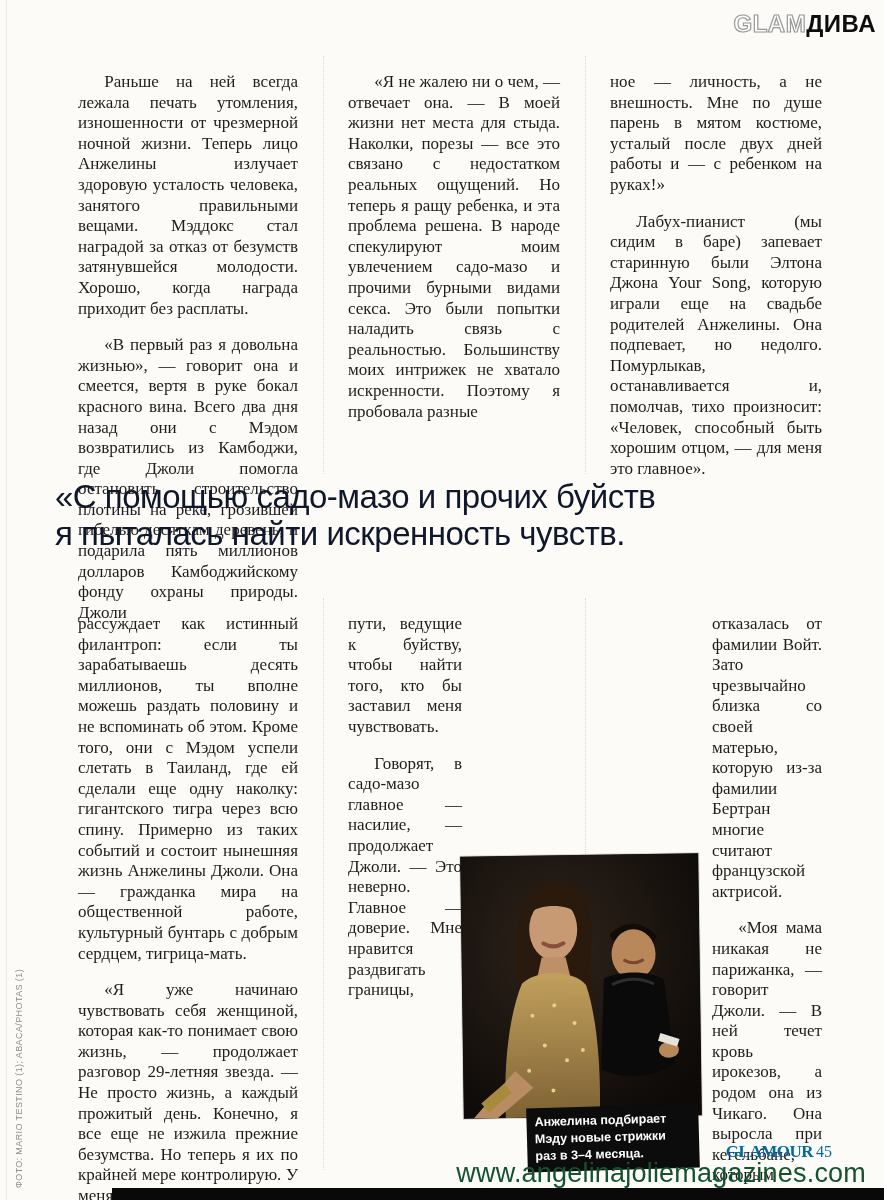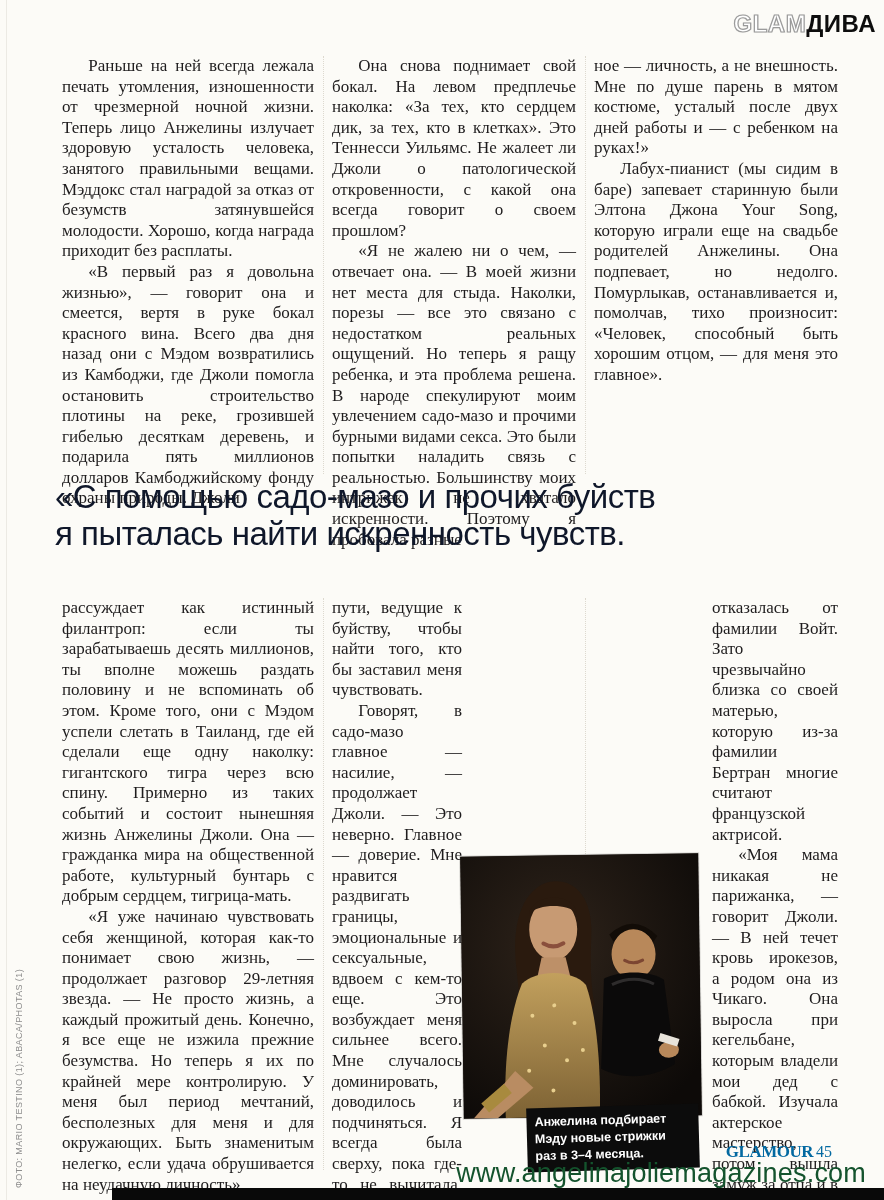--- a/index.html
+++ b/index.html
@@ -36,21 +36,21 @@
   }
   .cols.top { top:56px; height:418px; }
   .cols.bottom { top:598px; height:572px; }
   .col {
     width:252px; flex:0 0 252px;
     font-size:17px; line-height:20.6px;
     text-align:justify;
     hyphens:auto; -webkit-hyphens:auto;
   }
   .col + .col { border-left:1px dotted #ddd9cf; padding-left:8px; flex-basis:244px; width:244px; }
-  .col p { margin:0; text-indent:1.55em; }
+  .col p { margin:16px; text-indent:1.55em; }
   .col p.cont { text-indent:0; }
 
   .spacer-right { float:right; clear:right; width:114px; height:420px; margin-top:248px; }
   .spacer-left  { float:left;  clear:left;  width:118px; height:420px; margin-top:243px; }
 
   
   .pull-quote {
     position:absolute; left:55px; top:478px; width:800px;
     font-family:"Liberation Sans", sans-serif;
     font-weight:normal; font-size:33px; line-height:37px;
@@ -115,21 +115,20 @@
   <div class="brand">
     <span class="outline">GLAM</span><span class="solid">ДИВА</span>
   </div>
 
   <div class="cols top">
     <div class="col">
       <p>Раньше на ней всегда лежала печать утомления, изношенности от чрезмерной ночной жизни. Теперь лицо Анжелины излучает здоровую усталость человека, занятого правильными вещами. Мэддокс стал наградой за отказ от безумств затянувшейся молодости. Хорошо, когда награда приходит без расплаты.</p>
       <p>«В первый раз я довольна жизнью», — говорит она и смеется, вертя в руке бокал красного вина. Всего два дня назад они с Мэдом возвратились из Камбоджи, где Джоли помогла остановить строительство плотины на реке, грозившей гибелью десяткам деревень, и подарила пять миллионов долларов Камбоджийскому фонду охраны природы. Джоли</p>
     </div>
     <div class="col">
-      <p>Она снова поднимает свой бокал. На левом предплечье наколка: «За тех, кто сердцем дик, за тех, кто в клетках». Это Теннесси Уильямс. Не жалеет ли Джоли о патологической откровенности, с какой она всегда говорит о своем прошлом?</p>
       <p>«Я не жалею ни о чем, — отвечает она. — В моей жизни нет места для стыда. Наколки, порезы — все это связано с недостатком реальных ощущений. Но теперь я ращу ребенка, и эта проблема решена. В народе спекулируют моим увлечением садо-мазо и прочими бурными видами секса. Это были попытки наладить связь с реальностью. Большинству моих интрижек не хватало искренности. Поэтому я пробовала разные</p>
     </div>
     <div class="col">
       <p class="cont">ное — личность, а не внешность. Мне по душе парень в мятом костюме, усталый после двух дней работы и — с ребенком на руках!»</p>
       <p>Лабух-пианист (мы сидим в баре) запевает старинную были Элтона Джона Your Song, которую играли еще на свадьбе родителей Анжелины. Она подпевает, но недолго. Помурлыкав, останавливается и, помолчав, тихо произносит: «Человек, способный быть хорошим отцом, — для меня это главное».</p>
     </div>
   </div>
 
   <div class="pull-quote">
     <div>«С помощью садо-мазо и прочих буйств</div>

